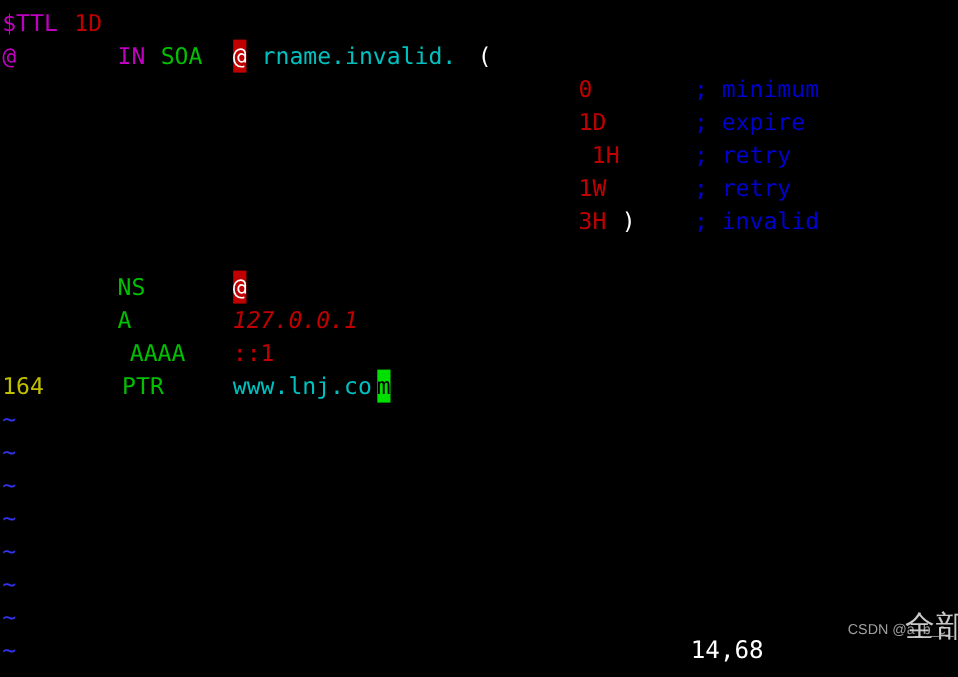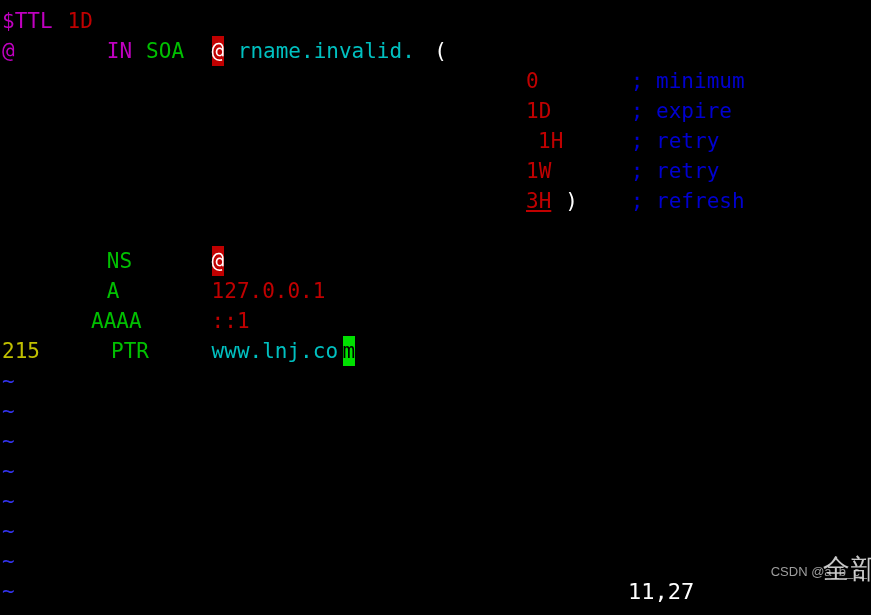--- a/index.html
+++ b/index.html
@@ -88,39 +88,39 @@
 
 <div id="terminal">
 
   <div id="text-lines">
       <div class="line" style="top: 6px;"><span class="tok c-directive" style="position: absolute; left: 2px;">$TTL</span><span class="tok c-number" style="position: absolute; left: 67.5px;">1D</span></div>
       <div class="line" style="top: 36px;"><span class="tok c-at" style="position: absolute; left: 2px;">@</span><span class="tok c-keyword" style="position: absolute; left: 106.8px;">IN</span><span class="tok c-type" style="position: absolute; left: 146.1px;">SOA</span><span class="tok c-error" style="position: absolute; left: 211.6px;">@</span><span class="tok c-string" style="position: absolute; left: 237.8px;">rname.invalid.</span><span class="tok c-paren" style="position: absolute; left: 434.3px;">(</span></div>
       <div class="line" style="top: 66px;"><span class="tok c-number" style="position: absolute; left: 526px;">0</span><span class="tok c-comment" style="position: absolute; left: 630.8px;">; minimum</span></div>
       <div class="line" style="top: 96px;"><span class="tok c-number" style="position: absolute; left: 526px;">1D</span><span class="tok c-comment" style="position: absolute; left: 630.8px;">; expire</span></div>
       <div class="line" style="top: 126px;"><span class="tok c-number" style="position: absolute; left: 538px;">1H</span><span class="tok c-comment" style="position: absolute; left: 630.8px;">; retry</span></div>
       <div class="line" style="top: 156px;"><span class="tok c-number" style="position: absolute; left: 526px;">1W</span><span class="tok c-comment" style="position: absolute; left: 630.8px;">; retry</span></div>
-      <div class="line" style="top: 186px;"><span class="tok c-number" style="position: absolute; left: 526px; text-decoration: underline;">3H</span><span class="tok c-paren" style="position: absolute; left: 565.3px;">)</span><span class="tok c-comment" style="position: absolute; left: 630.8px;">; refresh</span></div>
+      <div class="line" style="top: 186px;"><span class="tok c-number" style="position: absolute; left: 526px;">3H</span><span class="tok c-paren" style="position: absolute; left: 565.3px;">)</span><span class="tok c-comment" style="position: absolute; left: 630.8px;">; invalid</span></div>
       <div class="line" style="top: 216px;"></div>
       <div class="line" style="top: 246px;"><span class="tok c-type" style="position: absolute; left: 106.8px;">NS</span><span class="tok c-error" style="position: absolute; left: 211.6px;">@</span></div>
-      <div class="line" style="top: 276px;"><span class="tok c-type" style="position: absolute; left: 106.8px;">A</span><span class="tok c-number" style="position: absolute; left: 211.6px;">127.0.0.1</span></div>
-      <div class="line" style="top: 306px;"><span class="tok c-type" style="position: absolute; left: 91px;">AAAA</span><span class="tok c-number" style="position: absolute; left: 211.6px;">::1</span></div>
-      <div class="line" style="top: 336px;"><span class="tok c-label" style="position: absolute; left: 2px;">215</span><span class="tok c-type" style="position: absolute; left: 111px;">PTR</span><span class="tok c-string" style="position: absolute; left: 211.6px; text-align: right;">www.lnj.co</span><span class="tok c-cursor" style="position: absolute; left: 342.6px;">m</span></div>
+      <div class="line" style="top: 276px;"><span class="tok c-type" style="position: absolute; left: 106.8px;">A</span><span class="tok c-number" style="position: absolute; left: 211.6px; font-style: italic;">127.0.0.1</span></div>
+      <div class="line" style="top: 306px;"><span class="tok c-type" style="position: absolute; left: 118px;">AAAA</span><span class="tok c-number" style="position: absolute; left: 211.6px;">::1</span></div>
+      <div class="line" style="top: 336px;"><span class="tok c-label" style="position: absolute; left: 2px;">164</span><span class="tok c-type" style="position: absolute; left: 111px;">PTR</span><span class="tok c-string" style="position: absolute; left: 211.6px; text-align: right;">www.lnj.co</span><span class="tok c-cursor" style="position: absolute; left: 342.6px;">m</span></div>
     </div>
 
   <div id="tildes">
       <div class="line c-tilde" style="top: 366px; left: 2px;">~</div>
       <div class="line c-tilde" style="top: 396px; left: 2px;">~</div>
       <div class="line c-tilde" style="top: 426px; left: 2px;">~</div>
       <div class="line c-tilde" style="top: 456px; left: 2px;">~</div>
       <div class="line c-tilde" style="top: 486px; left: 2px;">~</div>
       <div class="line c-tilde" style="top: 516px; left: 2px;">~</div>
       <div class="line c-tilde" style="top: 546px; left: 2px;">~</div>
       <div class="line c-tilde" style="top: 576px; left: 2px;">~</div>
     </div>
 
-  <div id="status" style="left: 628px; top: 578px;">11,27</div>
+  <div id="status" style="left: 628px; top: 578px;">14,68</div>
 
   <div id="watermark">
     <span>CSDN @a_b_c_</span>
     <span class="wm-cjk">全部</span>
   </div>
 
 </div>
 
 </body></html>

